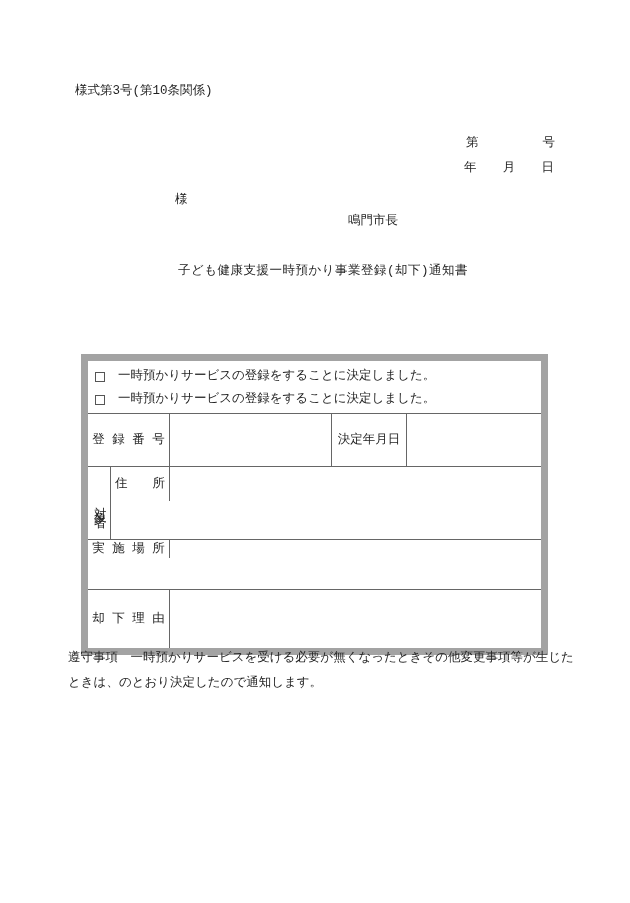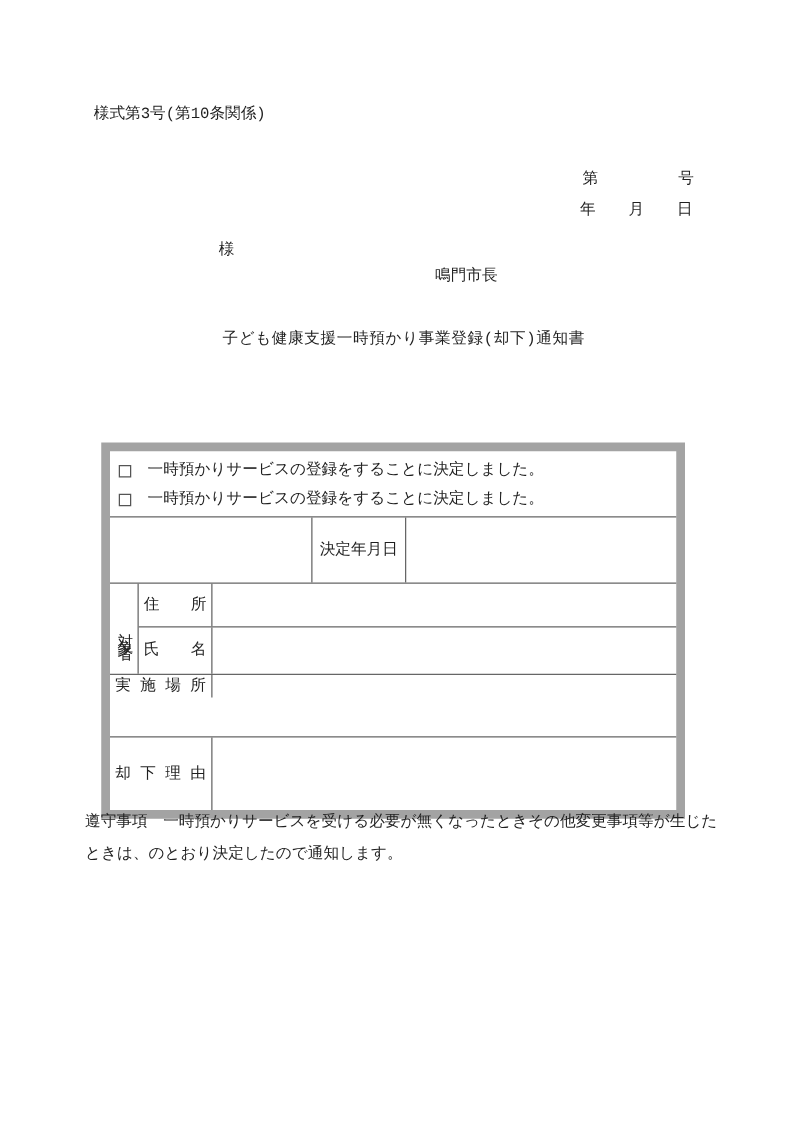--- a/index.html
+++ b/index.html
@@ -53,21 +53,21 @@
   .row-regno { height:53px; }
   .lbl { justify-content:center; text-align:center; }
   .lbl-regno  { width:82px; }
   .cell-regval{ width:162px; }
   .lbl-decdate{ width:75px; }
   .cell-decval{ flex:1; }
 
   .row-subject { height:73px; }
   .cell-subject { width:23px; justify-content:center; }
   .vertical { writing-mode:vertical-rl; text-orientation:upright; letter-spacing:5px; line-height:1; }
-  .subject-inner { flex:1; display:flex; flex-direction:column; }
+  .subject-inner { flex:1; display:flex; }
   .sub-row { display:flex; flex:1; }
   .sub-row + .sub-row { border-top:1px solid #666; }
   .sub-row.r1 { height:34px; flex:0 0 34px; }
   .sub-row.r2 { flex:1; }
   .lbl-sub { width:59px; justify-content:center; }
   .cell-val { flex:1; }
 
   .row-loc { height:50px;flex-direction:column; }
   .row-rej { height:59px; }
   .lbl-wide { width:82px; }
@@ -106,36 +106,33 @@
           <span>一時預かりサービスの登録をすることに決定しました。</span>
         </div>
         <div class="opt-row">
           <span class="cbox"></span>
           <span>一時預かりサービスの登録をすることに決定しました。</span>
         </div>
       </div>
     </div>
 
     <div class="trow row-regno">
+      <div class="cell lbl lbl-regno b-r">登 録 番 号</div>
       <div class="cell cell-regval b-r"></div>
       <div class="cell lbl lbl-decdate b-r">決定年月日</div>
       <div class="cell cell-decval"></div>
     </div>
 
     <div class="trow row-subject">
       <div class="cell cell-subject b-r">
         <span class="vertical">対象者</span>
       </div>
       <div class="subject-inner">
         <div class="sub-row r1">
           <div class="cell lbl lbl-sub b-r">住　　所</div>
-          <div class="cell cell-val"></div>
-        </div>
-        <div class="sub-row r2">
-          <div class="cell lbl lbl-sub b-r">氏　　名</div>
           <div class="cell cell-val"></div>
         </div>
       </div>
     </div>
 
     <div class="trow row-loc">
       <div class="cell lbl lbl-wide b-r">実 施 場 所</div>
       <div class="cell cell-val"></div>
     </div>
 

